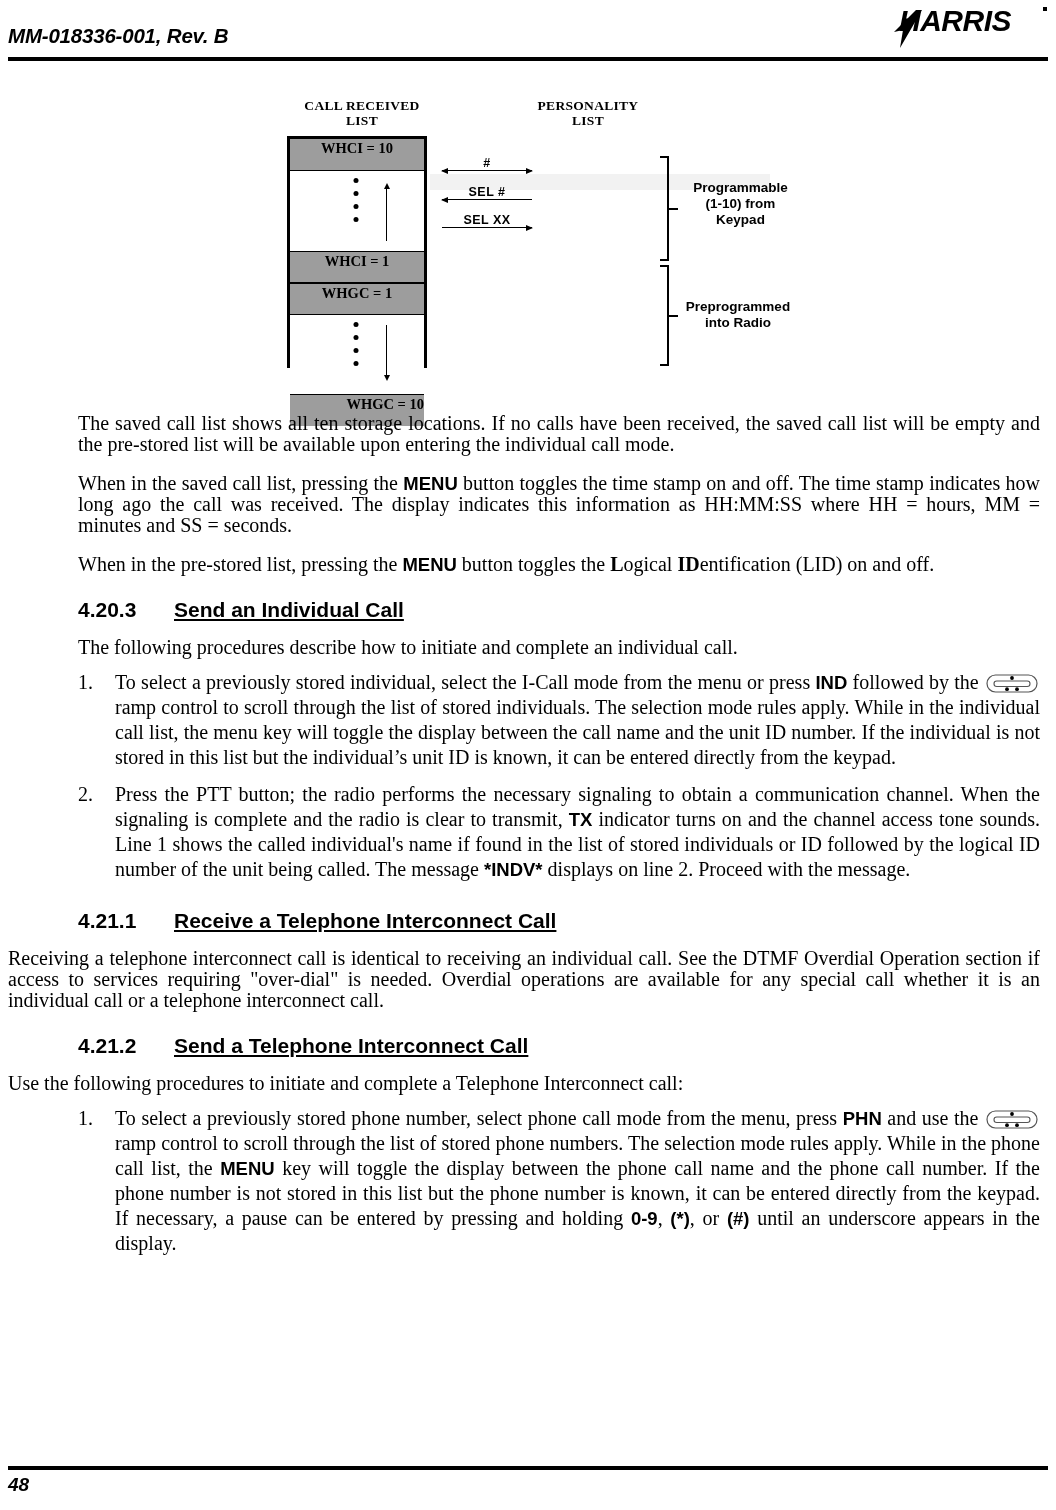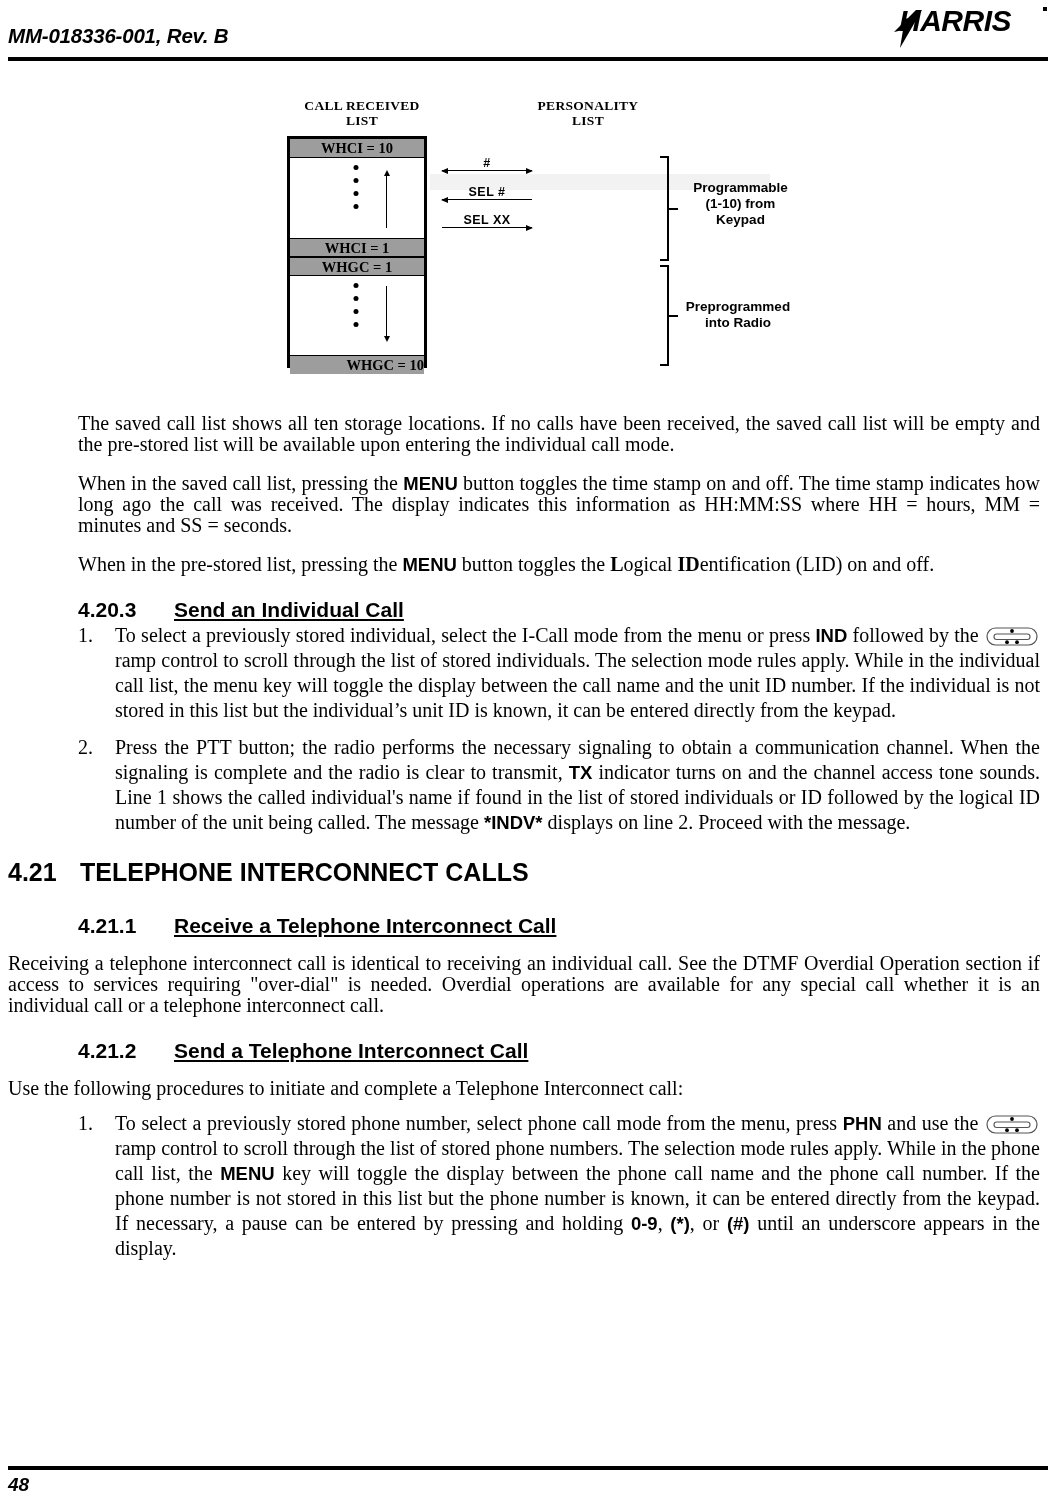--- a/index.html
+++ b/index.html
@@ -76,21 +76,21 @@
     position: relative;
     box-sizing: border-box;
   }
   .seg.gray {
     background: #9d9d9d;
     font-family: "Liberation Serif", "DejaVu Serif", serif;
     font-weight: bold;
     font-size: 14.5px;
     text-align: center;
     line-height: 19px;
-    height: 19px;
+    height: 32px;
     border-top: 1px solid #000;
     border-bottom: 1px solid #000;
   }
   .seg.gray.first { border-top: none; }
   .seg.gray.last  { border-bottom: none; text-align: right; }
   .seg.body {
     background: #fff;
     height: 63px;
   }
   .dots {
@@ -379,39 +379,37 @@
   <p class="body"><span>The saved call list shows all ten storage locations. If no calls have been received, the saved call list will be empty and the pre-stored list will be available upon entering the individual call mode.</span></p>
 
   <p class="body"><span>When in the saved call list, pressing the </span><span class="b">MENU</span><span> button toggles the time stamp on and off. The time stamp indicates how long ago the call was received. The display indicates this information as HH:MM:SS where HH = hours, MM = minutes and SS = seconds.</span></p>
 
   <p class="body"><span>When in the pre-stored list, pressing the </span><span class="b">MENU</span><span> button toggles the </span><span class="bs">L</span><span>ogical </span><span class="bs">ID</span><span>entification (LID) on and off.</span></p>
 
   <h3 class="h3" style="margin-top:22px;">
     <span class="num">4.20.3</span><span class="ttl">Send an Individual Call</span>
   </h3>
 
+  <p class="body" style="margin-top:14px;"><span>The following procedures describe how to initiate and complete an individual call.</span></p>
 
   <ol class="steps">
     <li>
       <span class="n">1.</span><span>To select a previously stored individual, select the I-Call mode from the menu or press </span><span class="b">IND</span><span> followed by the </span><svg class="ramp" viewBox="0 0 54 21" xmlns="http://www.w3.org/2000/svg">
           <rect x="2" y="2" width="50" height="17" rx="8.5" ry="8.5" fill="none" stroke="#555" stroke-width="1.2"></rect>
           <rect x="9" y="8" width="36" height="5.5" rx="2.75" ry="2.75" fill="none" stroke="#555" stroke-width="1.1"></rect>
           <circle cx="27" cy="5" r="1.9" fill="#000"></circle>
           <circle cx="22" cy="16.2" r="1.9" fill="#000"></circle>
           <circle cx="32" cy="16.2" r="1.9" fill="#000"></circle>
         </svg><span> ramp control to scroll through the list of stored individuals. The selection mode rules apply. While in the individual call list, the menu key will toggle the display between the call name and the unit ID number. If the individual is not stored in this list but the individual’s unit ID is known, it can be entered directly from the keypad.</span>
     </li>
     <li>
       <span class="n">2.</span><span>Press the PTT button; the radio performs the necessary signaling to obtain a communication channel. When the signaling is complete and the radio is clear to transmit, </span><span class="b">TX</span><span> indicator turns on and the channel access tone sounds. Line 1 shows the called individual's name if found in the list of stored individuals or ID followed by the logical ID number of the unit being called. The message </span><span class="b">*INDV*</span><span> displays on line 2. Proceed with the message.</span>
     </li>
   </ol>
 
-  <h2 class="h2" style="margin-top:22px;">
-    <span class="num">4.21</span><span>TELEPHONE INTERCONNECT CALLS</span>
-  </h2>
 
   <h3 class="h3" style="margin-top:26px;">
     <span class="num">4.21.1</span><span class="ttl">Receive a Telephone Interconnect Call</span>
   </h3>
 
   <p class="body" style="margin-top:14px; padding-left:8px;"><span>Receiving a telephone interconnect call is identical to receiving an individual call. See the DTMF Overdial Operation section if access to services requiring "over-dial" is needed. Overdial operations are available for any special call whether it is an individual call or a telephone interconnect call.</span></p>
 
   <h3 class="h3" style="margin-top:22px;">
     <span class="num">4.21.2</span><span class="ttl">Send a Telephone Interconnect Call</span>
   </h3>

